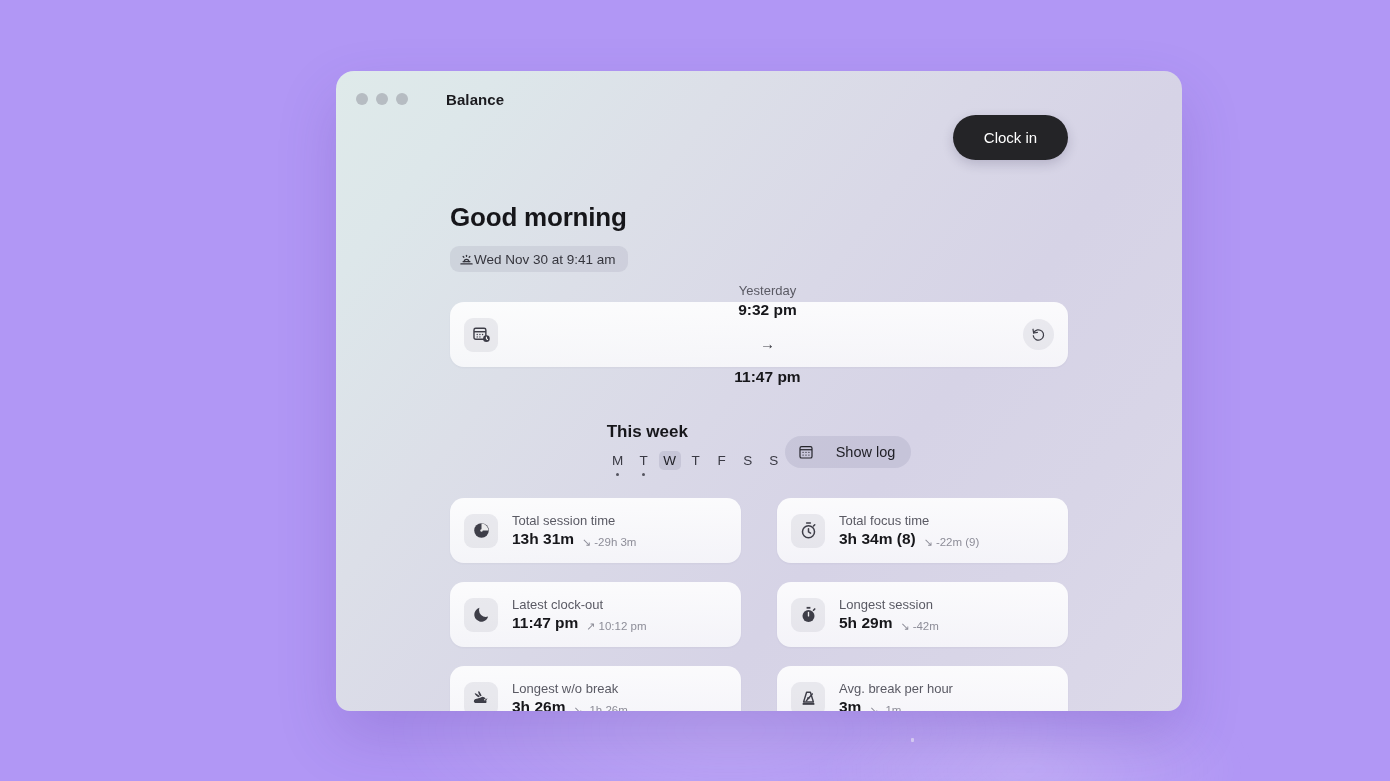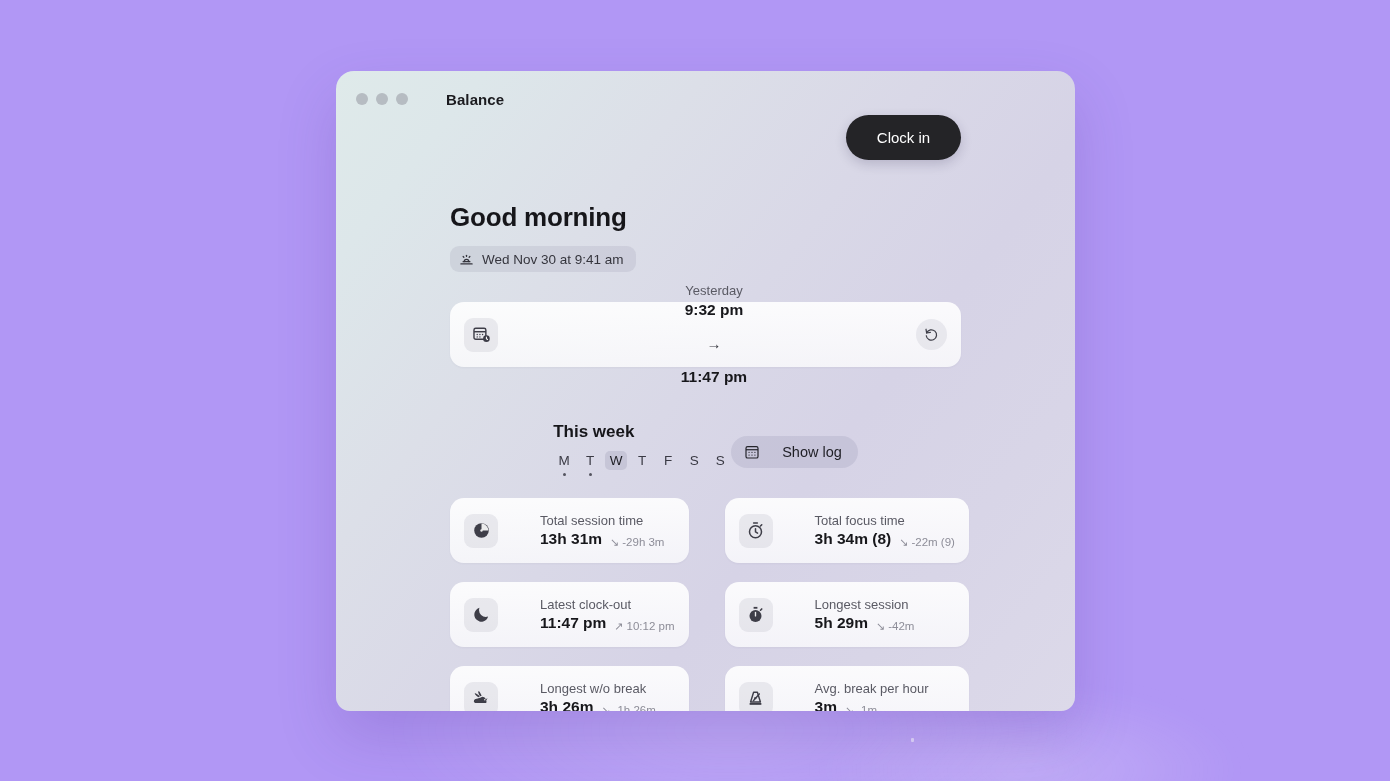--- a/index.html
+++ b/index.html
@@ -32,21 +32,21 @@
     position:absolute; left:911px; top:738px;
     width:3px; height:4px; border-radius:1px;
     background:rgba(255,255,255,.55);
     pointer-events:none;
   }
 
   
   .window{
     position:absolute;
     left:336px; top:71px;
-    width:739px; height:640px;
+    width:846px; height:640px;
     border-radius:18px 18px 14px 14px;
     background:
       linear-gradient(128deg,
         #dfeaea 0%,
         #dde7ea 12%,
         #dcdfe8 30%,
         #d9d8e7 48%,
         #d6d3e6 64%,
         #d8d5e7 80%,
         #dcd9e9 100%);
@@ -76,21 +76,21 @@
     font-size:26px; font-weight:bold; color:#16161a;
     letter-spacing:-.2px;
   }
 
   .hero-row{
     display:flex; align-items:flex-start; justify-content:space-between;
   }
   .hero-left{ padding-top:0; }
 
   .date-pill{
-    display:inline-flex; align-items:center; gap:8px;
+    display:inline-flex; align-items:center; 
     margin-top:13px;
     height:26px; padding:0 12px 0 9px;
     border-radius:9px;
     background:rgba(134,134,160,.17);
     font-size:13.5px; color:#35353d;
     white-space:nowrap;
   }
 
   .clock-btn{
     margin-top:-12px;
@@ -184,21 +184,20 @@
     grid-template-columns:1fr 1fr;
     gap:19px 36px;
   }
   .stat-card{
     height:65px;
     border-radius:14px;
     background:linear-gradient(180deg, rgba(255,255,255,.90) 0%, rgba(251,251,253,.80) 100%);
     display:flex; align-items:center;
     padding:0 14px;
     box-shadow:0 1px 2px rgba(60,50,100,.05);
-    gap:28px;
   }
   .stat-text{ margin-left:14px; min-width:0; }
   .stat-label{ font-size:13px; color:#5a5a64; line-height:1.3; }
   .stat-valrow{ display:flex; align-items:flex-end; gap:8px; margin-top:1px; }
   .stat-value{ font-size:15.5px; font-weight:bold; color:#17171b; white-space:nowrap; }
   .stat-delta{
     display:inline-flex; align-items:center; gap:3px;
     font-size:11.5px; color:#8d8d98; white-space:nowrap;
   }
   .delta-arrow{ font-size:11px; line-height:1; }

